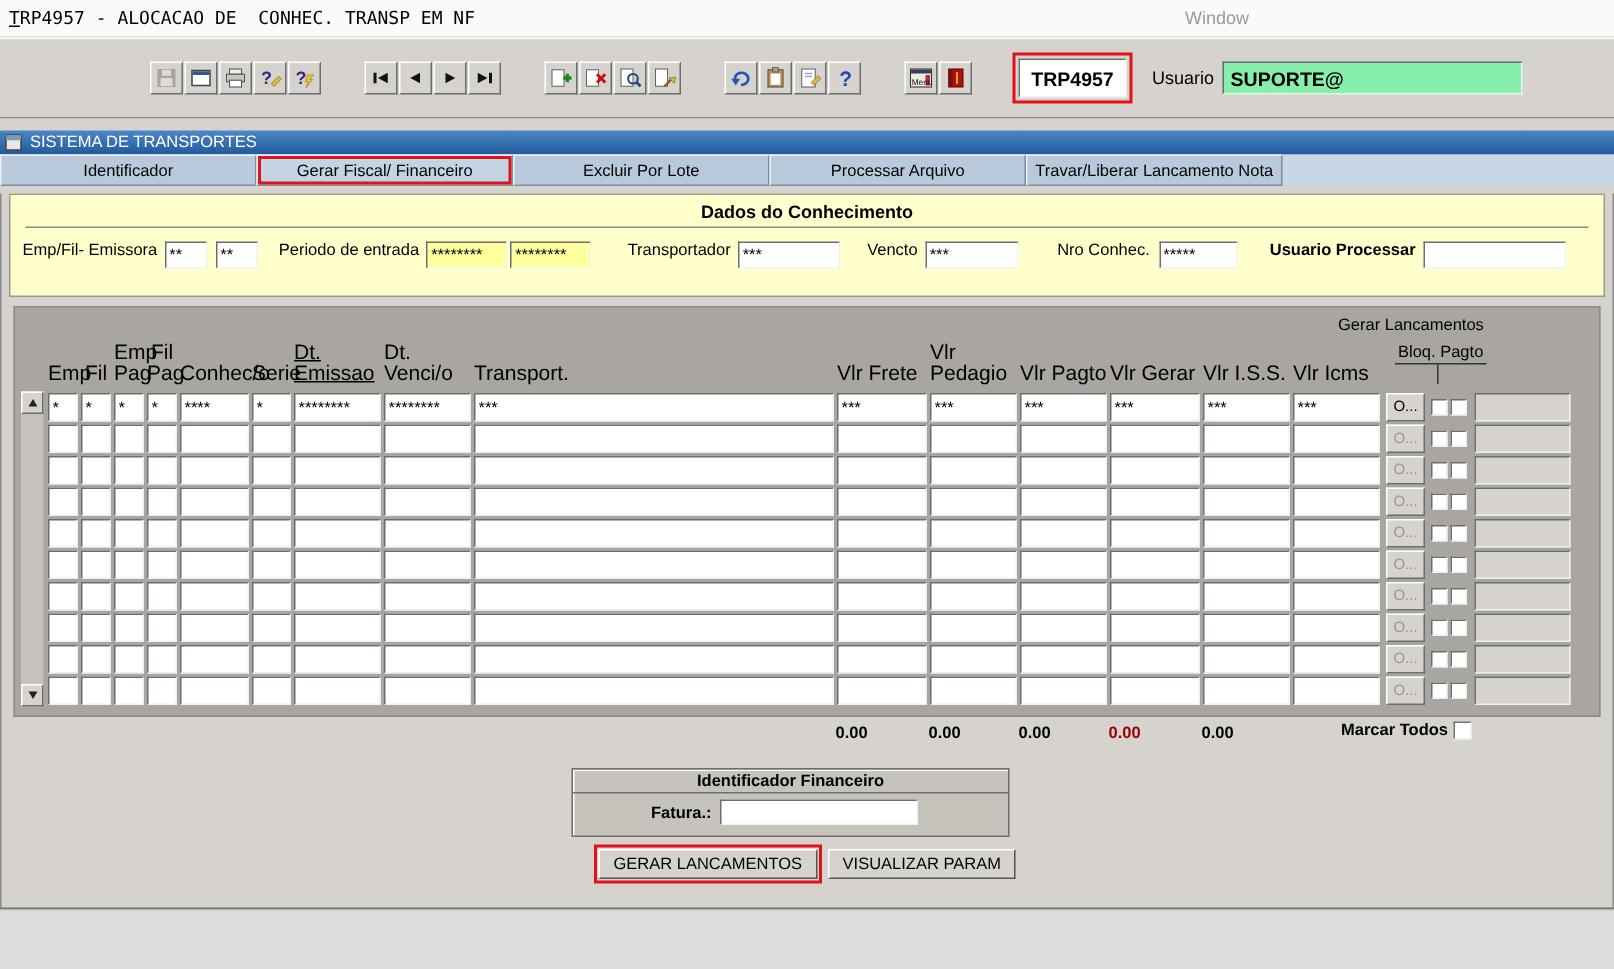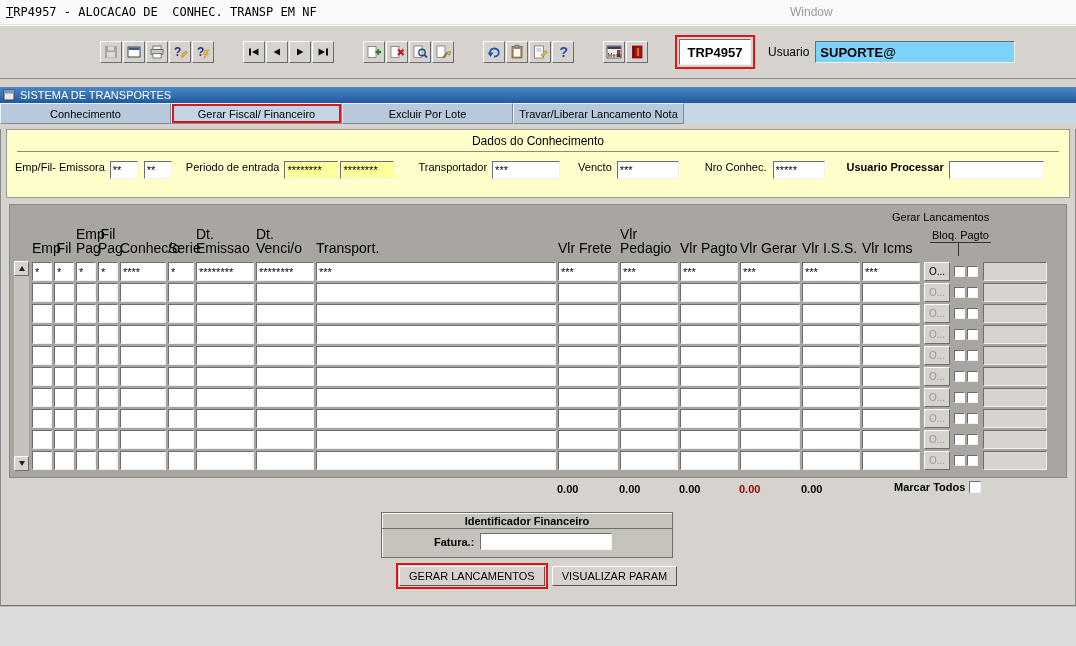--- a/index.html
+++ b/index.html
@@ -14,39 +14,39 @@
   .menu-window{position:absolute;left:790px;color:#9a9a9a;font-size:12px;cursor:default}
 
   
   .toolbar{height:54px;background:#d6d3ce;border-top:1px solid #fff;border-bottom:1px solid #8a8a8a;display:flex;align-items:center;padding-left:100px}
   .tbtn{width:22px;height:22px;flex:0 0 auto;background:#d6d3ce;border:1px solid;border-color:#fff #6d6d6d #6d6d6d #fff;display:flex;align-items:center;justify-content:center;margin-right:1px;padding:0;cursor:pointer}
   .tgap{width:28px;flex:0 0 auto}
   .module-wrap{position:relative;margin-left:30px;flex:0 0 auto}
   .module-box{width:72px;height:26px;background:#fff;border:1px solid;border-color:#6d6d6d #f2f2f2 #f2f2f2 #6d6d6d;display:flex;align-items:center;justify-content:center;font-weight:bold;font-size:13px}
   .red-ring{position:absolute;inset:-4px;border:2px solid #e31219;pointer-events:none}
   .usuario-label{margin-left:17px;font-size:12px}
-  .usuario-input{margin-left:6px;width:200px;height:22px;background:#7dd3fc;border:1px solid;border-color:#6d6d6d #f2f2f2 #f2f2f2 #6d6d6d;font-weight:bold;font-size:13px;padding:0 4px}
+  .usuario-input{margin-left:6px;width:200px;height:22px;background:#86efac;border:1px solid;border-color:#6d6d6d #f2f2f2 #f2f2f2 #6d6d6d;font-weight:bold;font-size:13px;padding:0 4px}
 
   .gapstrip{height:8px;background:#d6d3ce}
 
   
   .mdi{height:16px;background:linear-gradient(#4c87c7,#215a9c);color:#fff;display:flex;align-items:center;gap:5px;padding-left:3px;font-size:11px}
 
   
   .tabs{height:21px;background:#c8d7e6;display:flex}
   .tab{width:171px;flex:0 0 auto;background:#b7c9da;border:1px solid;border-color:#e9f0f6 #7d8f9e #7d8f9e #e9f0f6;display:flex;align-items:center;justify-content:center;position:relative;cursor:pointer}
   .tab.active{background:#c3d4e4}
   .tab .red-ring{inset:0}
 
   
   .main{height:477px;background:#d6d3ce;border-left:1px solid #8a8a8a;border-right:1px solid #8a8a8a;border-bottom:1px solid #707070;position:relative}
 
   
   .dados{margin:5px;height:69px;background:#ffffcc;border:1px solid #9a9a8a;position:relative}
-  .dados-title{text-align:center;font-weight:normal;font-size:12px;padding-top:4px}
+  .dados-title{text-align:center;font-weight:bold;font-size:12px;padding-top:4px}
   .dados-rule{height:1px;background:#8d8d7a;margin:3px 10px 0 10px}
   .dados-fields{display:flex;margin-top:9px;padding-left:8px}
   .lbl{white-space:nowrap}
   .lbl.b{font-weight:bold}
   .fld{height:18px;background:#fff;border:1px solid;border-color:#6d6d6d #f2f2f2 #f2f2f2 #6d6d6d;padding:0 2px}
   .fld.yellow{background:#ffff9e}
 
   
   .grid-panel{margin:6px 8px 0 8px;height:274px;background:#a9a6a1;position:relative;border:1px solid #8d8a85}
   .gl-label{position:absolute;top:6px;left:882px;white-space:nowrap}
@@ -240,28 +240,31 @@
 <div class="mdi">
   <svg width="12" height="12">
       <rect x="1" y="1" width="10" height="10" fill="#e8e8e8" stroke="#444"></rect>
       <rect x="1" y="1" width="10" height="3.5" fill="#7d97b5"></rect>
     </svg>
   <span>SISTEMA DE TRANSPORTES</span>
 </div>
 
 <div class="tabs" id="tabs">
     <div class="tab">
-      <span>Conhecimento</span>
+      <span>Identificador</span>
     </div>
     <div class="tab active">
       <span>Gerar Fiscal/ Financeiro</span>
       <span class="red-ring"></span>
     </div>
     <div class="tab">
       <span>Excluir Por Lote</span>
+    </div>
+    <div class="tab">
+      <span>Processar Arquivo</span>
     </div>
     <div class="tab">
       <span>Travar/Liberar Lancamento Nota</span>
     </div>
   </div>
 
 <div class="main">
 
   <div class="dados">
     <div class="dados-title">Dados do Conhecimento</div>
@@ -290,21 +293,21 @@
     <span class="bp-tick"></span>
     <div class="grid-head" id="grid-head">
         <span class="hcell ctr" style="width: 20px;">Emp</span>
         <span class="hcell ctr" style="width: 20px;">Fil</span>
         <span class="hcell ctr" style="width: 20px;">Emp
 Pag</span>
         <span class="hcell ctr" style="width: 20px;">Fil
 Pag</span>
         <span class="hcell" style="width: 46px;">Conhec/o</span>
         <span class="hcell ctr" style="width: 26px;">Serie</span>
-        <span class="hcell" style="width: 58px;">Dt. Emissao</span>
+        <span class="hcell" style="width: 58px; text-decoration: underline;">Dt. Emissao</span>
         <span class="hcell" style="width: 58px;">Dt. Venci/o</span>
         <span class="hcell" style="width: 240px;">Transport.</span>
         <span class="hcell" style="width: 60px;">Vlr Frete</span>
         <span class="hcell" style="width: 58px;">Vlr Pedagio</span>
         <span class="hcell" style="width: 58px;">Vlr Pagto</span>
         <span class="hcell" style="width: 60px;">Vlr Gerar</span>
         <span class="hcell" style="width: 58px;">Vlr I.S.S.</span>
         <span class="hcell" style="width: 58px;">Vlr Icms</span>
       </div>
     <div class="vscroll">

